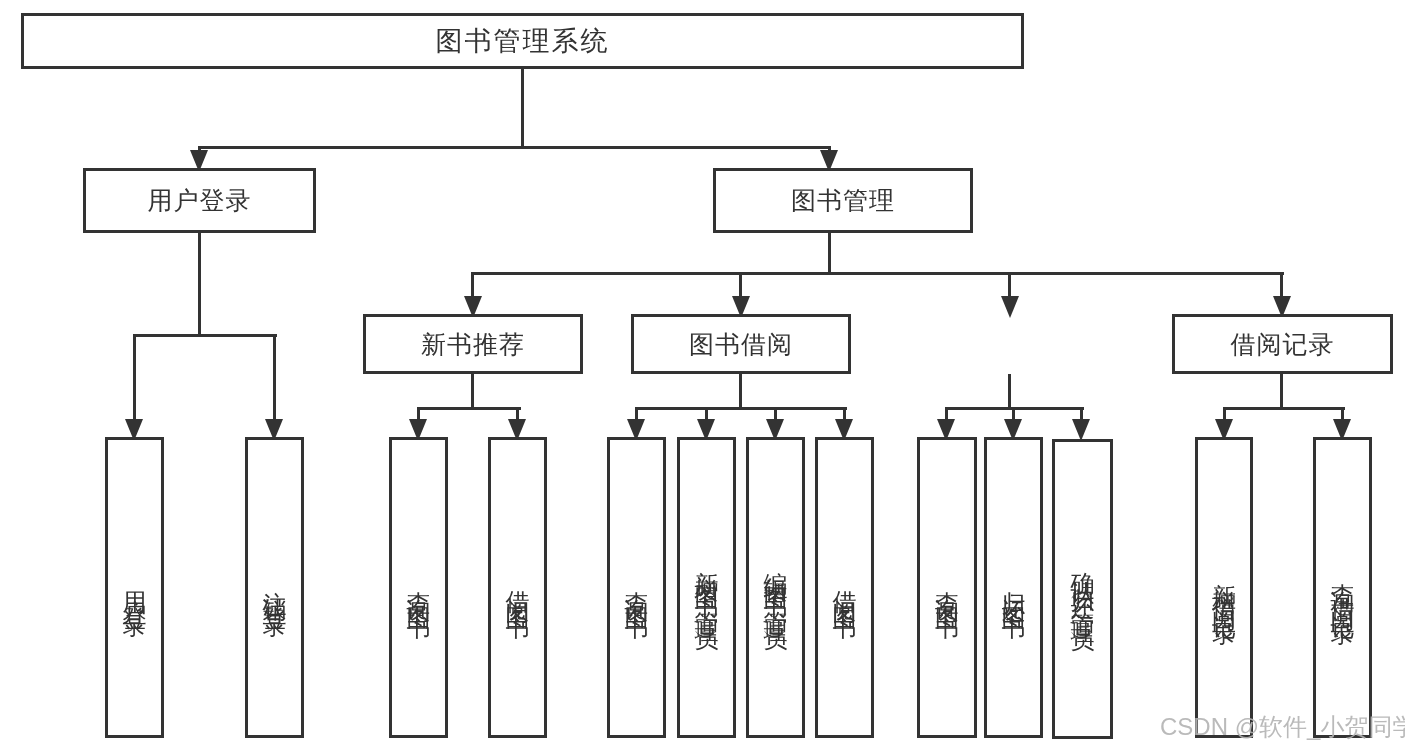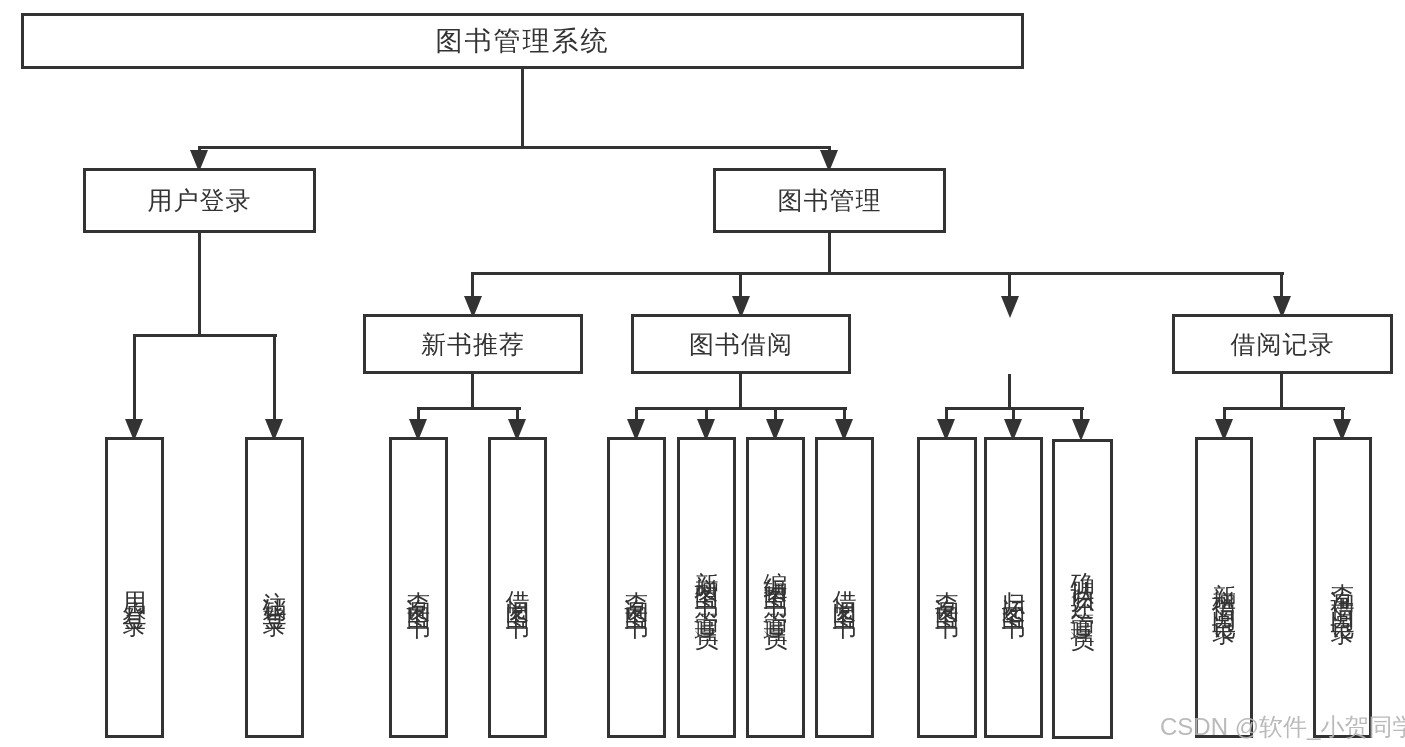--- a/index.html
+++ b/index.html
@@ -59,21 +59,21 @@
   <div class="box h root" style="left:21px;top:13px;width:1003px;height:56px">图书管理系统</div>
 
   <div class="ln" style="left:521px;top:69px;width:3px;height:77px"></div>
   <div class="ln" style="left:198px;top:146px;width:633px;height:3px"></div>
   <div class="ln" style="left:198px;top:146px;width:3px;height:12px"></div>
   <div class="ln" style="left:828px;top:146px;width:3px;height:12px"></div>
   <div class="ah" style="left:190px;top:150px"></div>
   <div class="ah" style="left:820px;top:150px"></div>
 
   <div class="box h" style="left:83px;top:168px;width:233px;height:65px">用户登录</div>
-  <div class="box h" style="left:713px;top:168px;width:233px;height:65px">图书管理</div>
+  <div class="box h" style="left:713px;top:168px;width:260px;height:65px">图书管理</div>
 
   <div class="ln" style="left:828px;top:233px;width:3px;height:42px"></div>
   <div class="ln" style="left:471px;top:272px;width:813px;height:3px"></div>
   <div class="ln" style="left:471px;top:272px;width:3px;height:26px"></div>
   <div class="ln" style="left:739px;top:272px;width:3px;height:26px"></div>
   <div class="ln" style="left:1008px;top:272px;width:3px;height:26px"></div>
   <div class="ln" style="left:1280px;top:272px;width:3px;height:26px"></div>
   <div class="ah" style="left:464px;top:296px"></div>
   <div class="ah" style="left:732px;top:296px"></div>
   <div class="ah" style="left:1001px;top:296px"></div>

